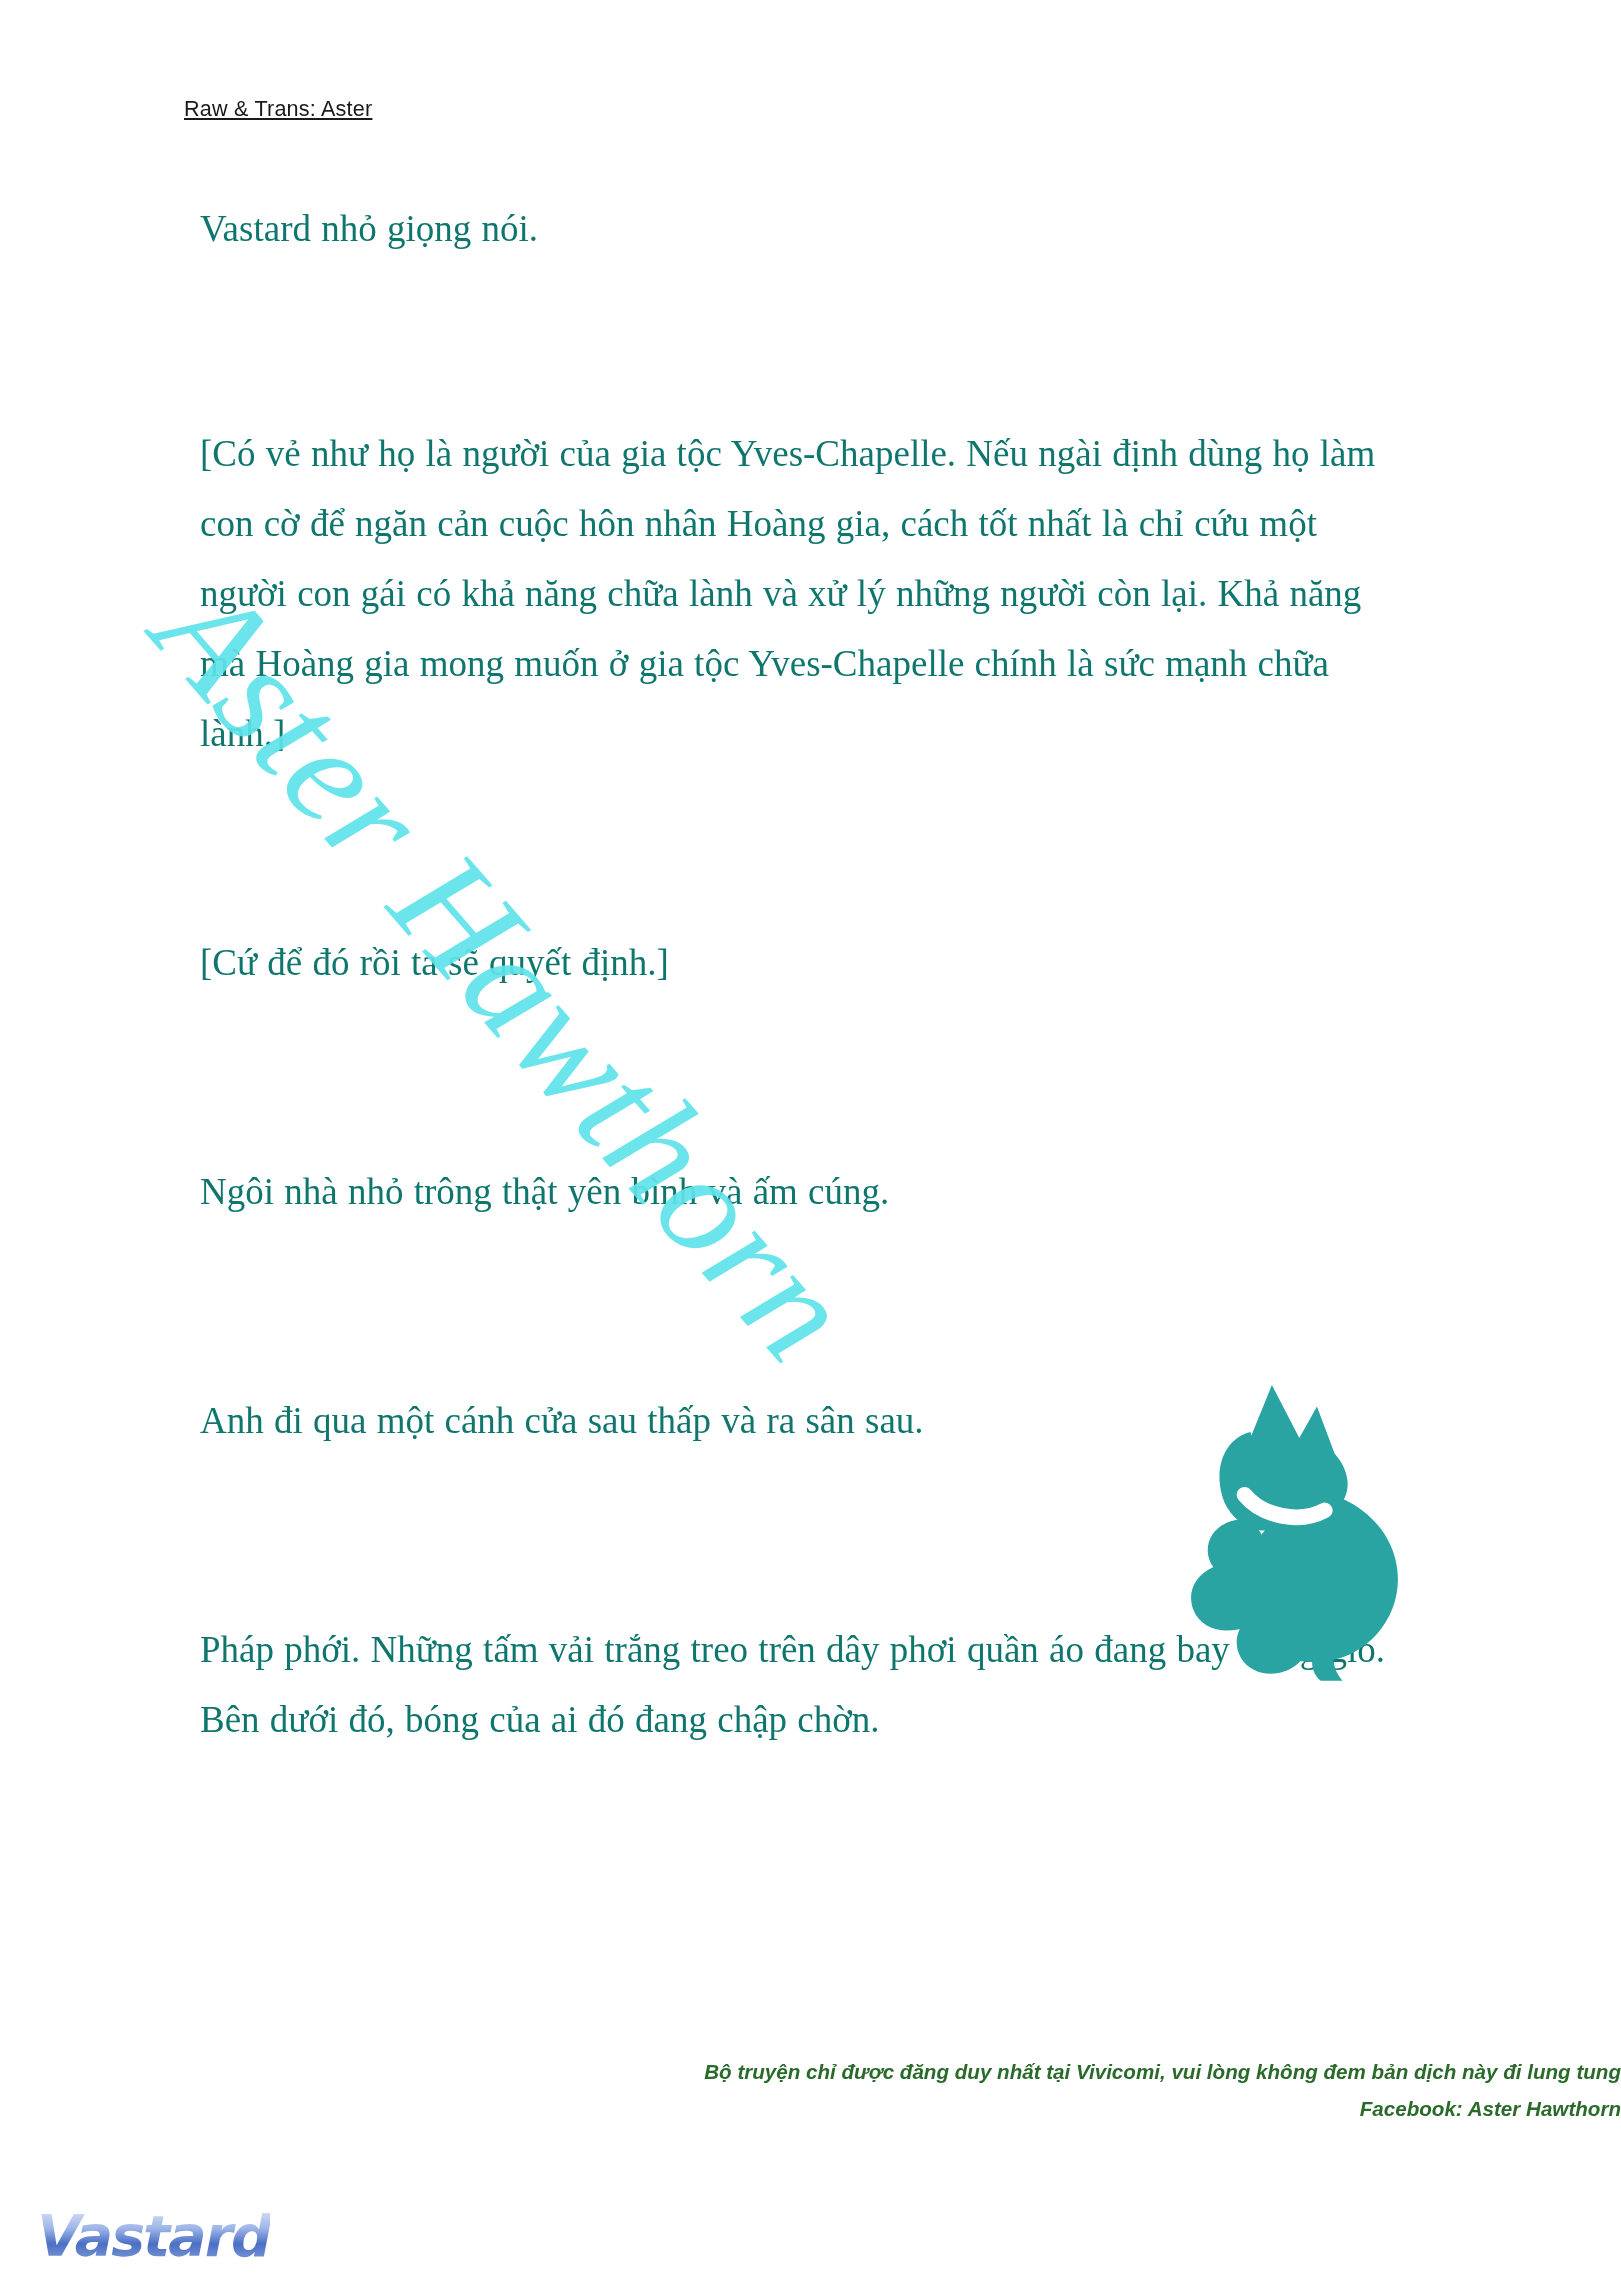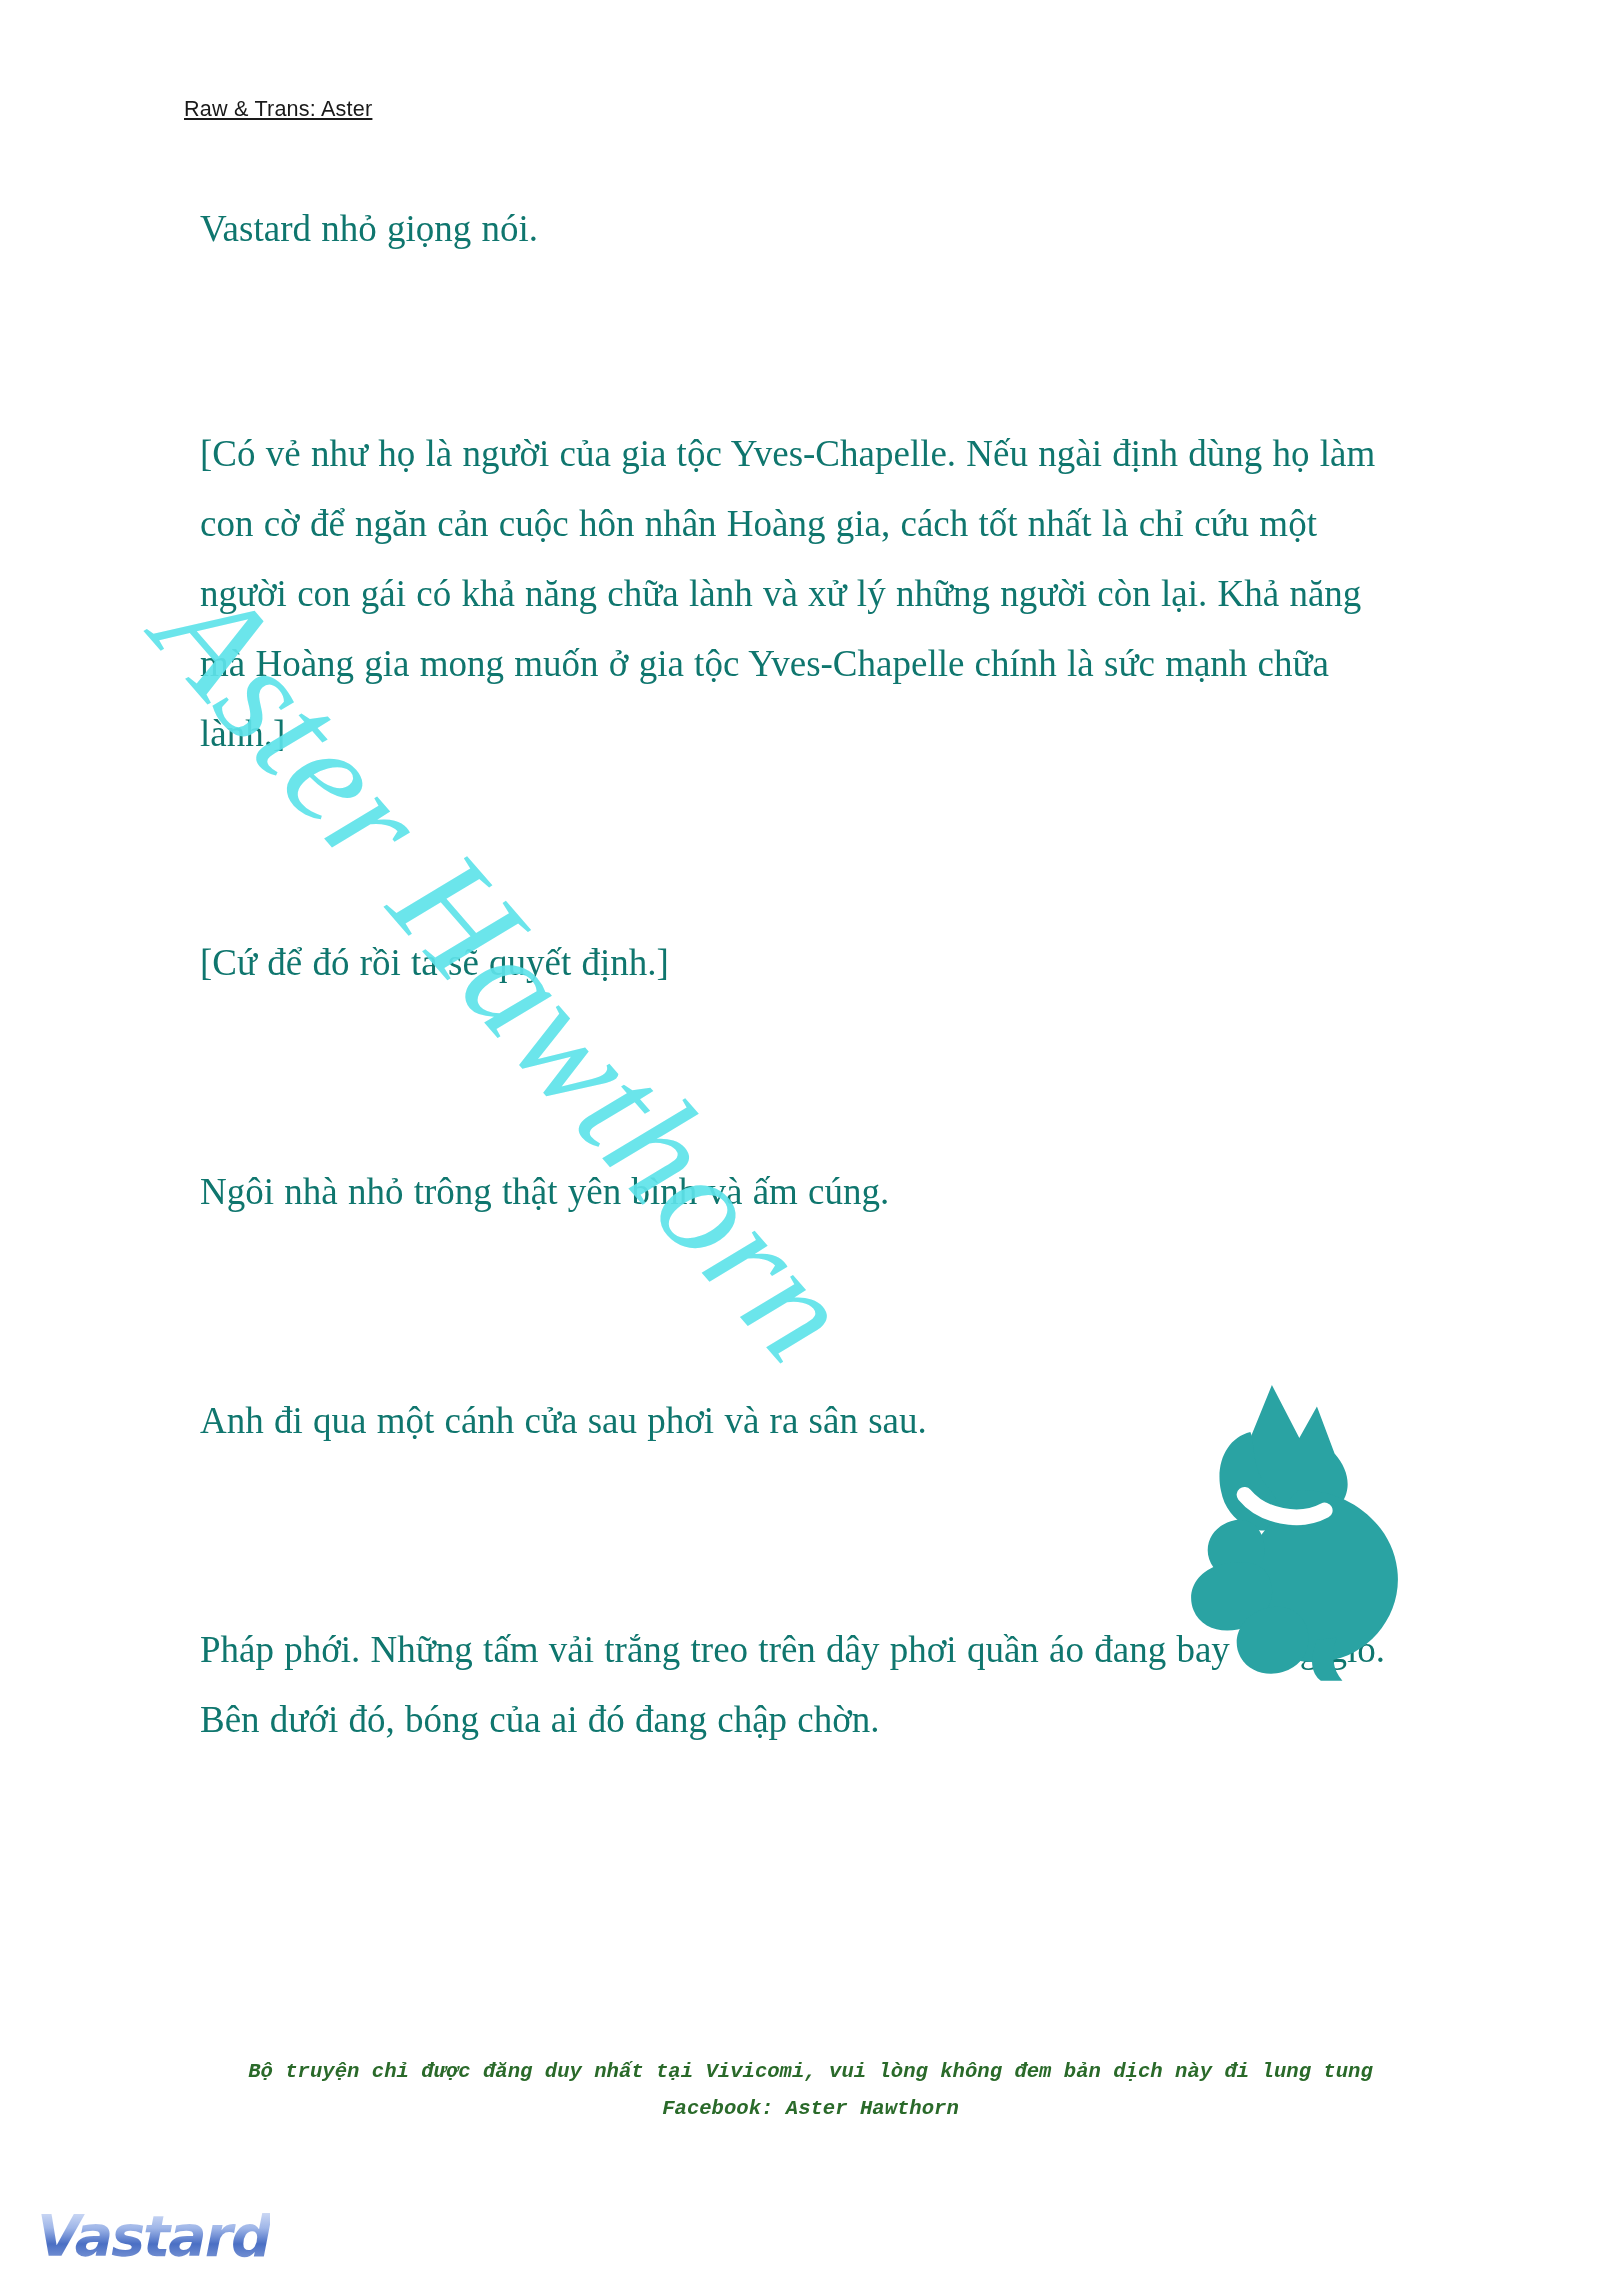--- a/index.html
+++ b/index.html
@@ -79,22 +79,22 @@
     height: 304px;
     pointer-events: none;
   }
 
   
   .footer {
     position: absolute;
     left: 0;
     right: 0;
     top: 2053px;
-    text-align: center;
-    font-family: Liberation Mono, monospace;
+    text-align: right;
+    font-family: Liberation Sans, sans-serif;
     font-weight: bold;
     font-style: italic;
     color: #2a6a2a;
     font-size: 20.6px;
     line-height: 37px;
   }
   .footer div { white-space: nowrap; }
 
   
   .logo {
@@ -129,21 +129,21 @@
 
   <div class="body-col">
     <p class="para">Vastard nhỏ giọng nói.</p>
     <div class="gap-1"></div>
     <p class="para">[Có vẻ như họ là người của gia tộc Yves-Chapelle. Nếu ngài định dùng họ làm con cờ để ngăn cản cuộc hôn nhân Hoàng gia, cách tốt nhất là chỉ cứu một người con gái có khả năng chữa lành và xử lý những người còn lại. Khả năng mà Hoàng gia mong muốn ở gia tộc Yves-Chapelle chính là sức mạnh chữa lành.]</p>
     <div class="gap-2"></div>
     <p class="para">[Cứ để đó rồi ta sẽ quyết định.]</p>
     <div class="gap-2"></div>
     <p class="para">Ngôi nhà nhỏ trông thật yên bình và ấm cúng.</p>
     <div class="gap-2"></div>
-    <p class="para">Anh đi qua một cánh cửa sau phơi và ra sân sau.</p>
+    <p class="para">Anh đi qua một cánh cửa sau thấp và ra sân sau.</p>
     <div class="gap-2"></div>
     <p class="para">Pháp phới. Những tấm vải trắng treo trên dây phơi quần áo đang bay trong gió. Bên dưới đó, bóng của ai đó đang chập chờn.</p>
   </div>
 
   <div class="watermark">Aster Hawthorn</div>
 
   <div class="cat-mark">
     <svg viewBox="0 0 290 310" width="284" height="304" aria-hidden="true">
       <g fill="#2aa3a3">
 

